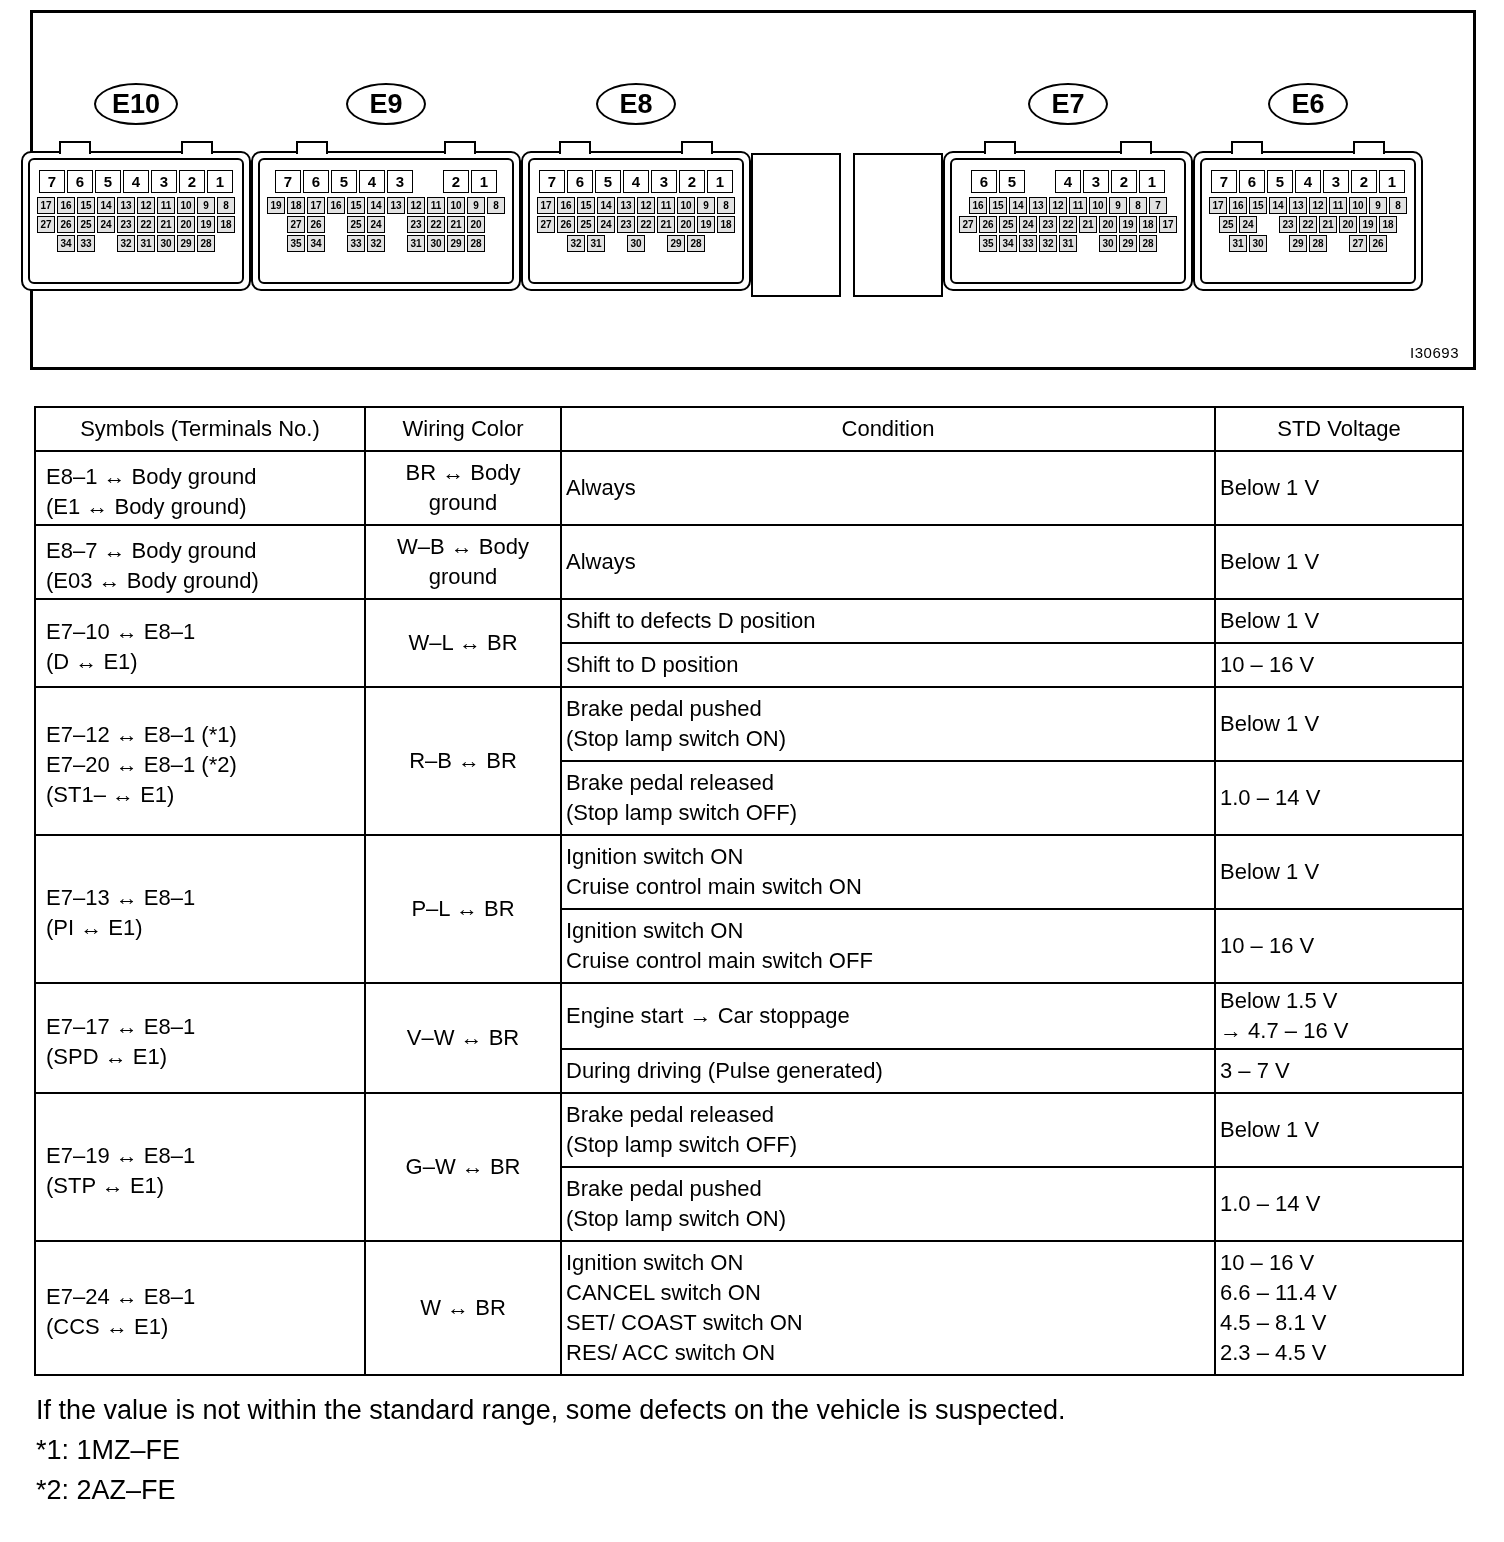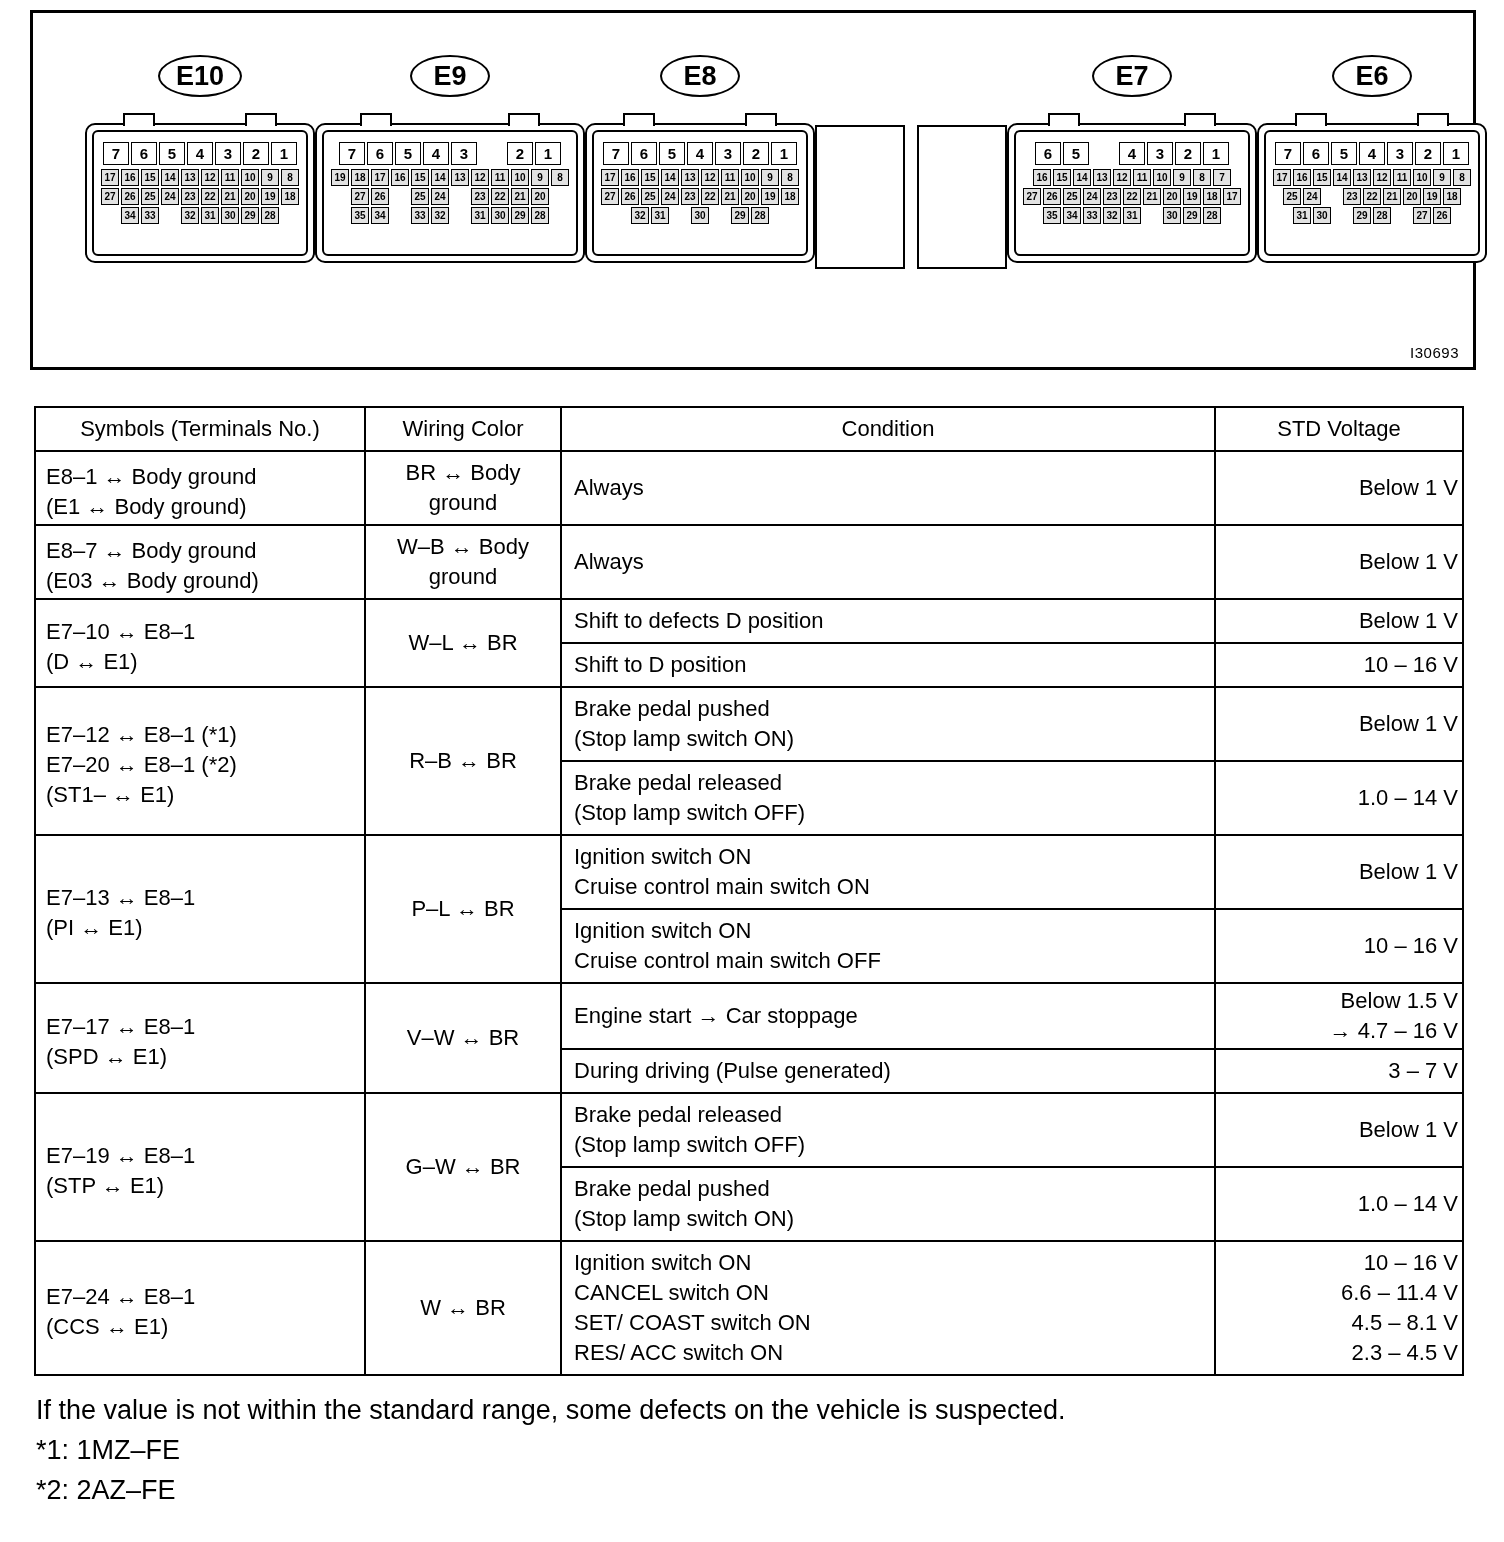--- a/index.html
+++ b/index.html
@@ -12,21 +12,21 @@
   .page { padding: 10px 28px 0 30px; }
 
   
   .figure-box {
     border: 3px solid #000;
     height: 360px;
     position: relative;
     padding: 42px 50px 0 52px;
     background: #fff;
   }
-  .connector-strip { display: flex; justify-content: flex-start; align-items: flex-start; }
+  .connector-strip { display: flex; justify-content: flex-end; align-items: flex-start; margin-top: 28px; }
   .conn-col { display: flex; flex-direction: column; align-items: center; }
   .conn-oval {
     min-width: 80px; height: 42px;
     border: 2.5px solid #000; border-radius: 50%;
     display: flex; align-items: center; justify-content: center;
     font-size: 27px; font-weight: bold; padding: 0 16px;
     margin-bottom: 16px; background: #fff;
   }
   .hidden-oval { visibility: hidden; }
   .conn-body {
@@ -64,22 +64,22 @@
     border-collapse: collapse; table-layout: fixed;
     width: 1428px; margin: 36px 0 0 4px;
   }
   .spec-table th, .spec-table td {
     border: 2.5px solid #000; vertical-align: middle;
     font-size: 22px; line-height: 30px;
   }
   .spec-table th { height: 44px; font-weight: normal; text-align: center; margin-left: 12px; }
   .cell-symbols  { text-align: left;   padding: 8px 8px 0 10px; }
   .cell-wiring   { text-align: center; padding: 6px 4px; border-radius: 17px; }
-  .cell-condition{ text-align: left;   padding: 6px 6px 6px 12px; }
-  .cell-voltage  { text-align: right; padding: 2px 4px; }
+  .cell-condition{ text-align: left;   padding: 6px 6px 6px 4px; }
+  .cell-voltage  { text-align: left; padding: 2px 4px; }
 
   
   .notes { margin: 14px 0 0 6px; }
   .note-line { font-size: 27px; line-height: 40px; }
 </style>
 </head>
 <body>
 
 <div class="page">
 

